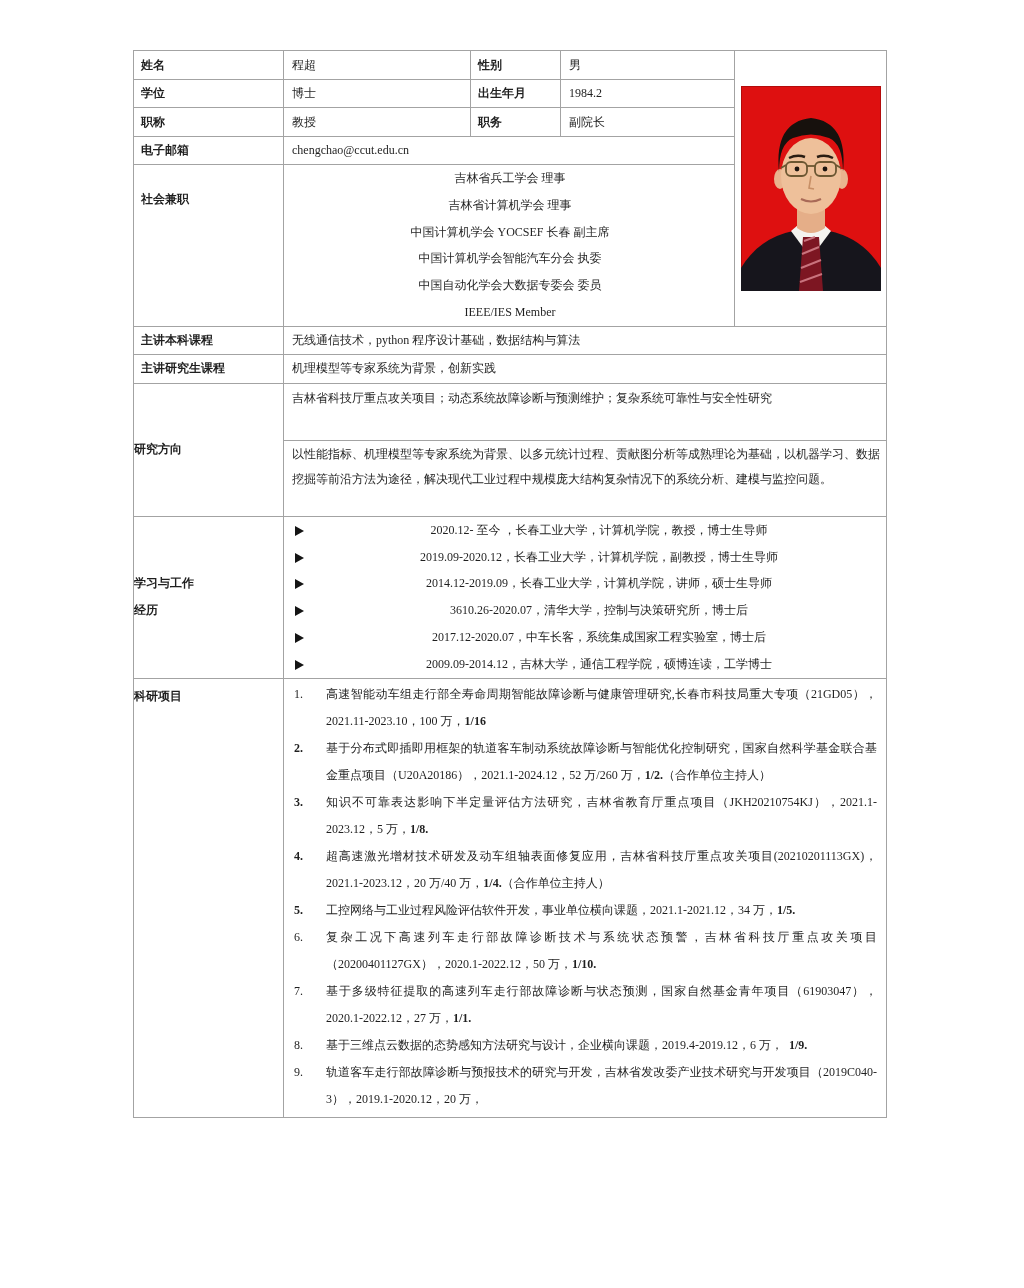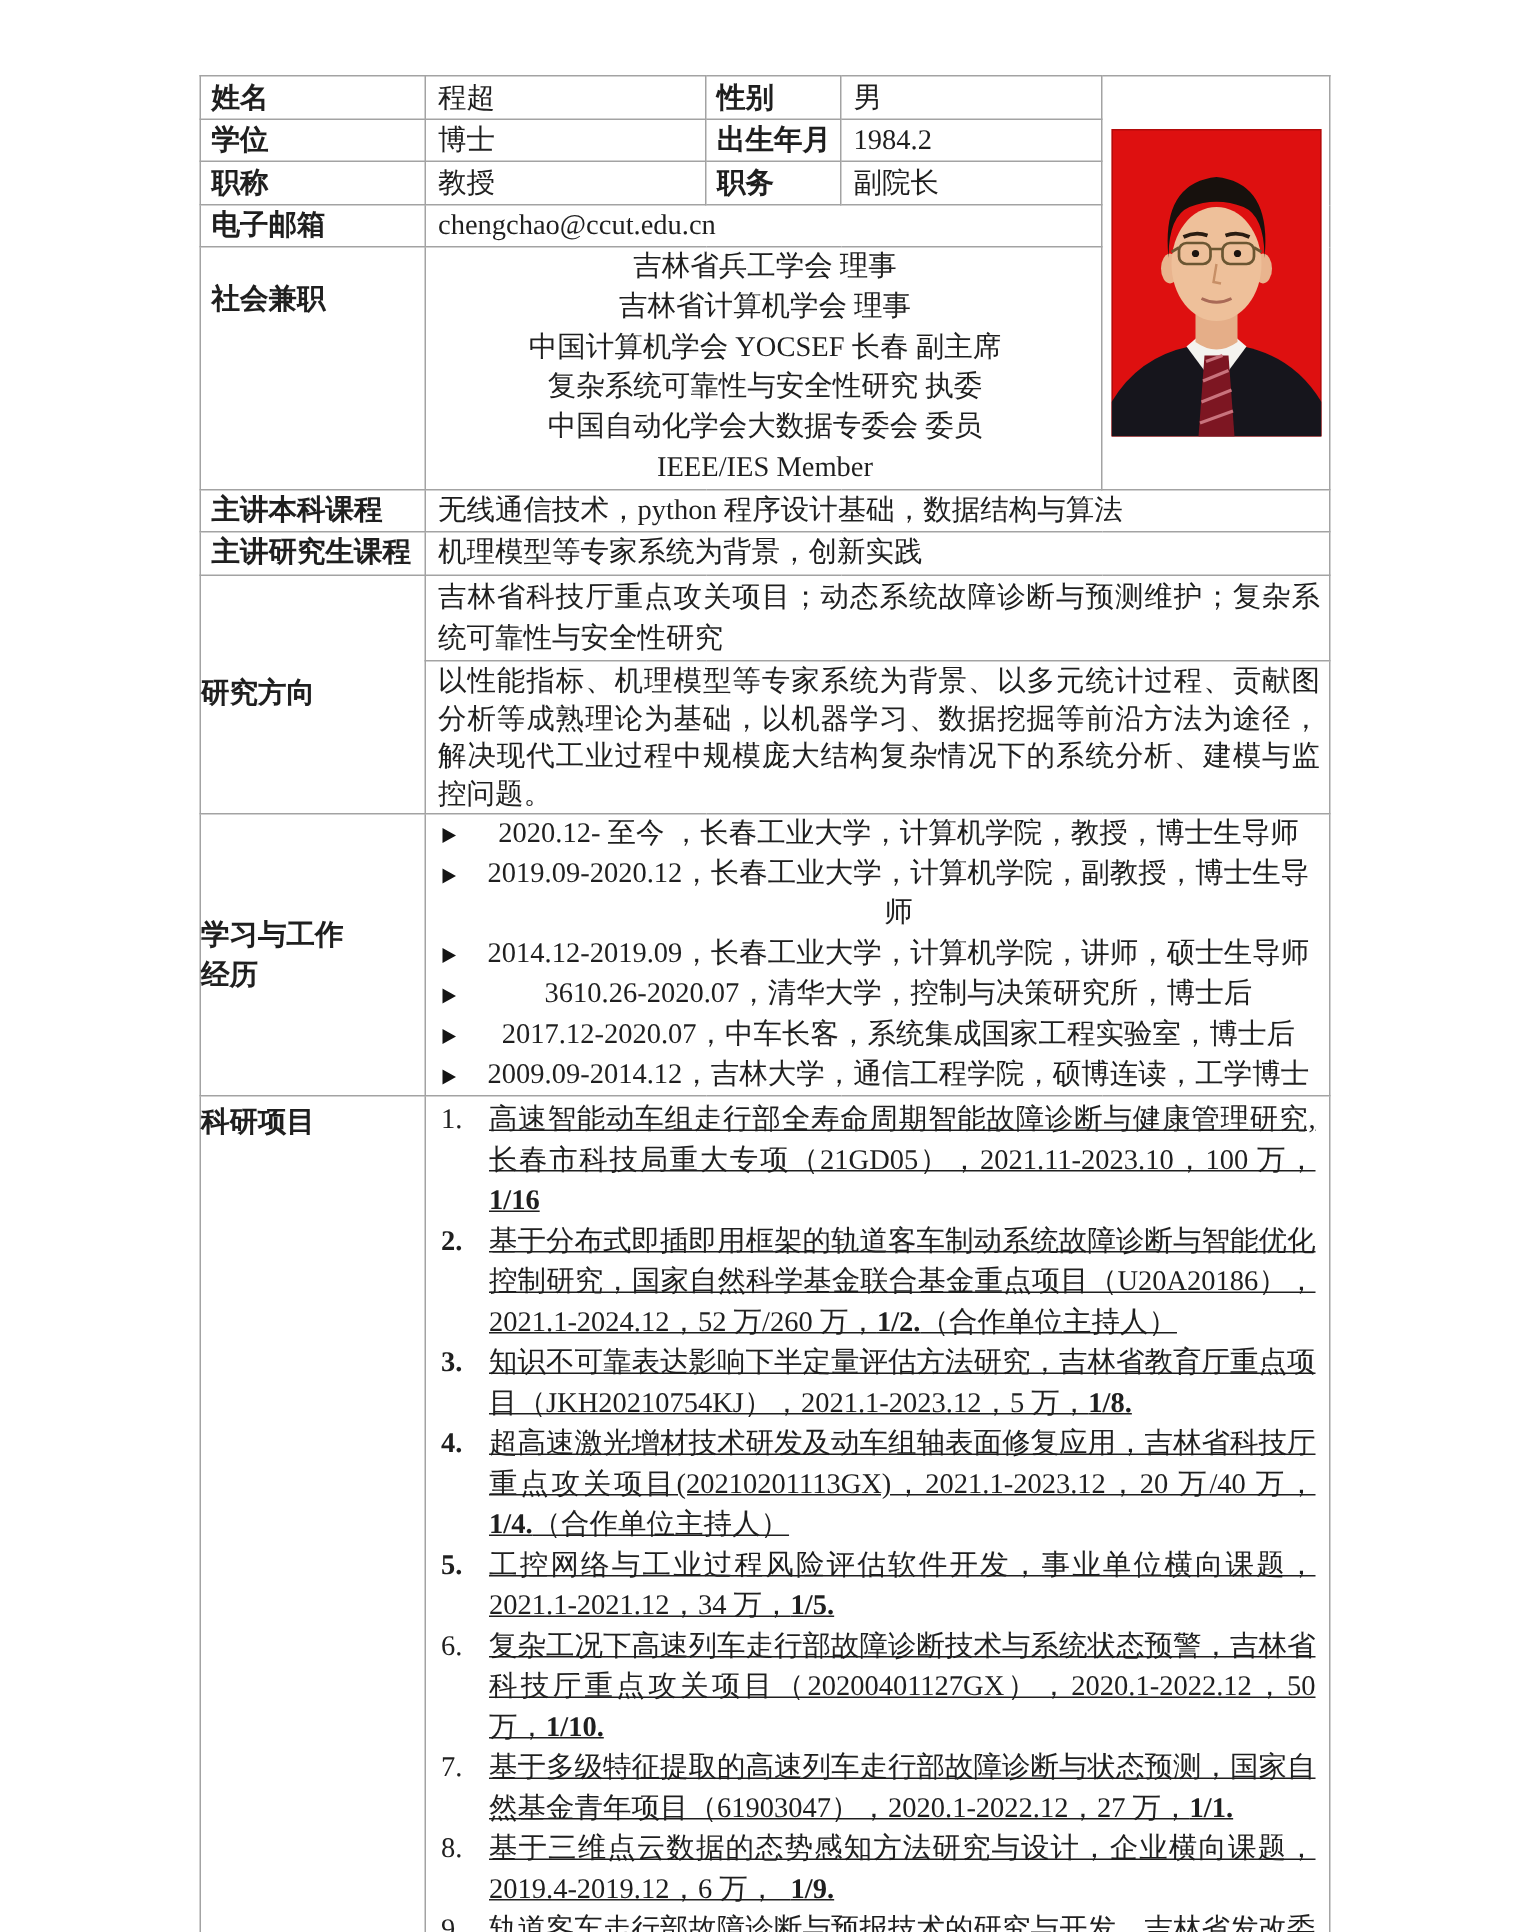--- a/index.html
+++ b/index.html
@@ -8,21 +8,21 @@
     font-family:"Liberation Serif","DejaVu Serif",serif;
     color:#1f1f1f;
   }
   .sheet{position:relative;width:1024px;height:1288px;background:#ffffff;overflow:hidden;}
   table.cv{
     position:absolute;left:133px;top:50px;width:753px;
     border-collapse:collapse;table-layout:fixed;
   }
   td{
     border:1px solid #a3a3a3;
-    font-size:19px;line-height:27px;
+    font-size:12px;line-height:27px;
     padding:0;vertical-align:middle;
     word-break:break-word;
   }
   tr.r1{height:29px}tr.r2{height:28px}tr.r3{height:29px}tr.r4{height:28px}
   tr.r5{height:161px}tr.r6{height:28px}tr.r7{height:29px}
   tr.r8{height:57px}tr.r9{height:76px}tr.r10{height:161px}
   .lbl{font-weight:bold;padding-left:7px;}
   .val{padding-left:8px;padding-right:6px;margin-top:24px;}
   .ctr{padding-left:0;}
   .vtop{vertical-align:top;text-align:center;}
@@ -35,21 +35,21 @@
   .bullet{
     flex:0 0 auto;width:0;height:0;
     border-left:9px solid #141414;
     border-top:5px solid transparent;
     border-bottom:5px solid transparent;
     margin:9px 14px 0 11px;
   }
   .exp-text{flex:1;}
   .proj-item{display:flex;}
   .proj-num{flex:0 0 32px;padding-left:10px;}
-  .proj-body{flex:1;text-align:justify;padding-right:9px;text-decoration:underline;}
+  .proj-body{flex:1;text-align:justify;padding-right:9px;}
   .b{font-weight:bold;}
   .projects-cell{vertical-align:top;padding-top:2px;padding-bottom:4px;}
   .photo-cell{vertical-align:middle;}
   .photo-cell svg{display:block;margin:0 auto;}
 </style>
 </head>
 <body>
 
 <div class="sheet">
   <table class="cv">
@@ -122,21 +122,21 @@
     <tr class="r4">
       <td class="lbl">电子邮箱</td>
       <td class="val" colspan="3">chengchao@ccut.edu.cn</td>
     </tr>
     <tr class="r5">
       <td class="lbl social-label">社会兼职</td>
       <td class="val vtop" colspan="3">
             <div class="soc-line">吉林省兵工学会 理事</div>
             <div class="soc-line">吉林省计算机学会 理事</div>
             <div class="soc-line">中国计算机学会 YOCSEF 长春 副主席</div>
-            <div class="soc-line">复杂系统可靠性与安全性研究 执委</div>
+            <div class="soc-line">中国计算机学会智能汽车分会 执委</div>
             <div class="soc-line">中国自动化学会大数据专委会 委员</div>
             <div class="soc-line">IEEE/IES Member</div>
           </td>
     </tr>
     <tr class="r6">
       <td class="lbl">主讲本科课程</td>
       <td class="val" colspan="4">无线通信技术，python 程序设计基础，数据结构与算法</td>
     </tr>
     <tr class="r7">
       <td class="lbl">主讲研究生课程</td>

